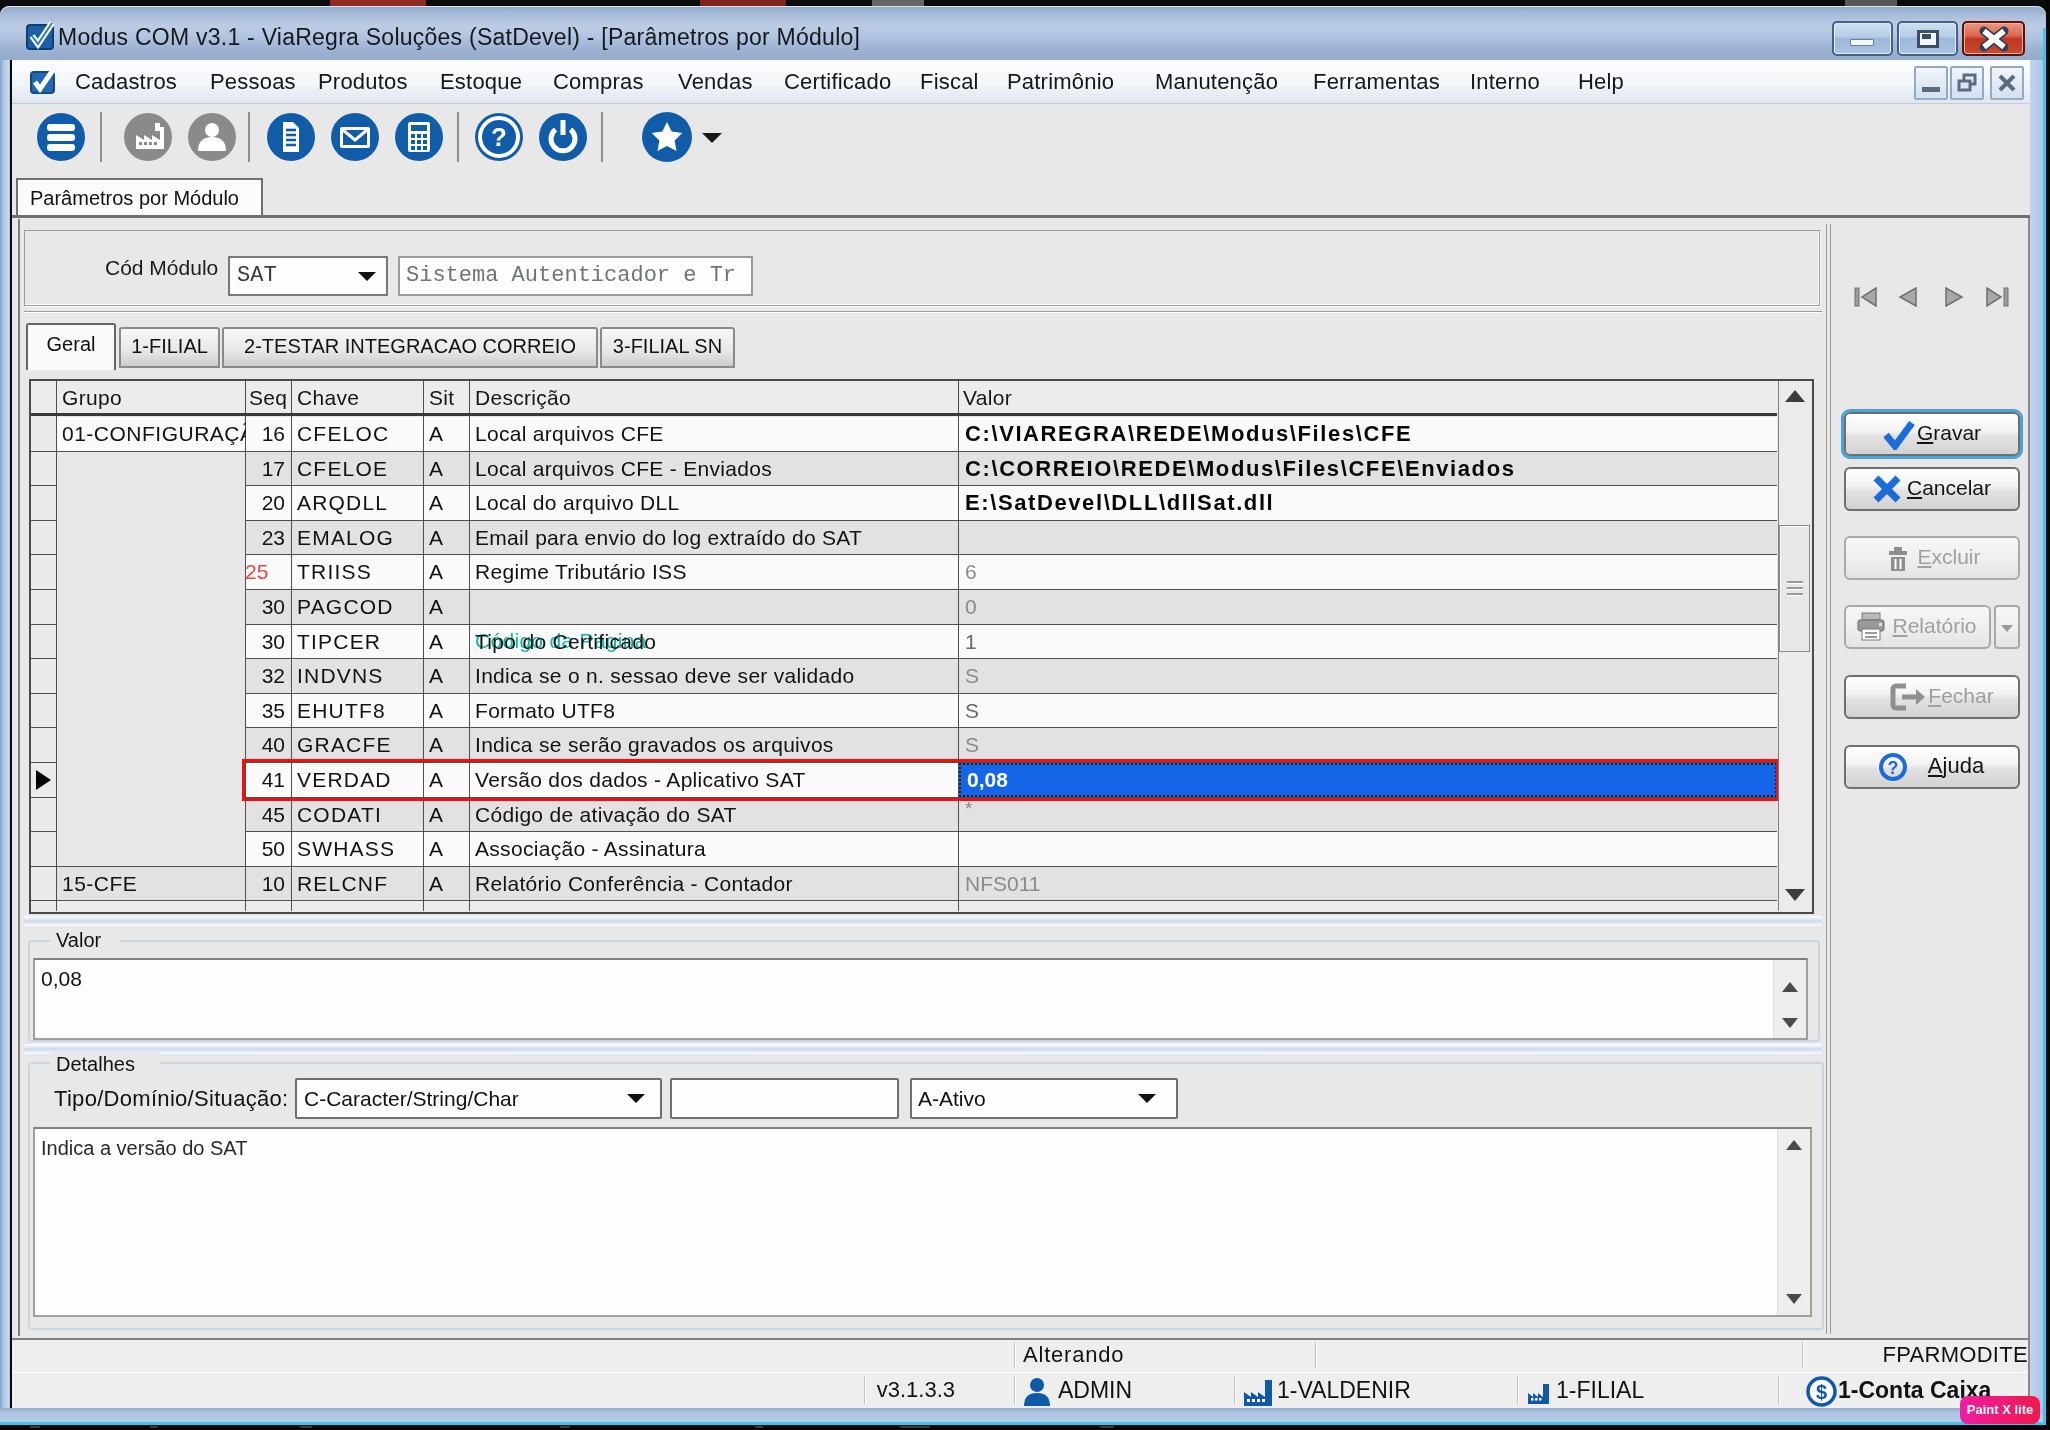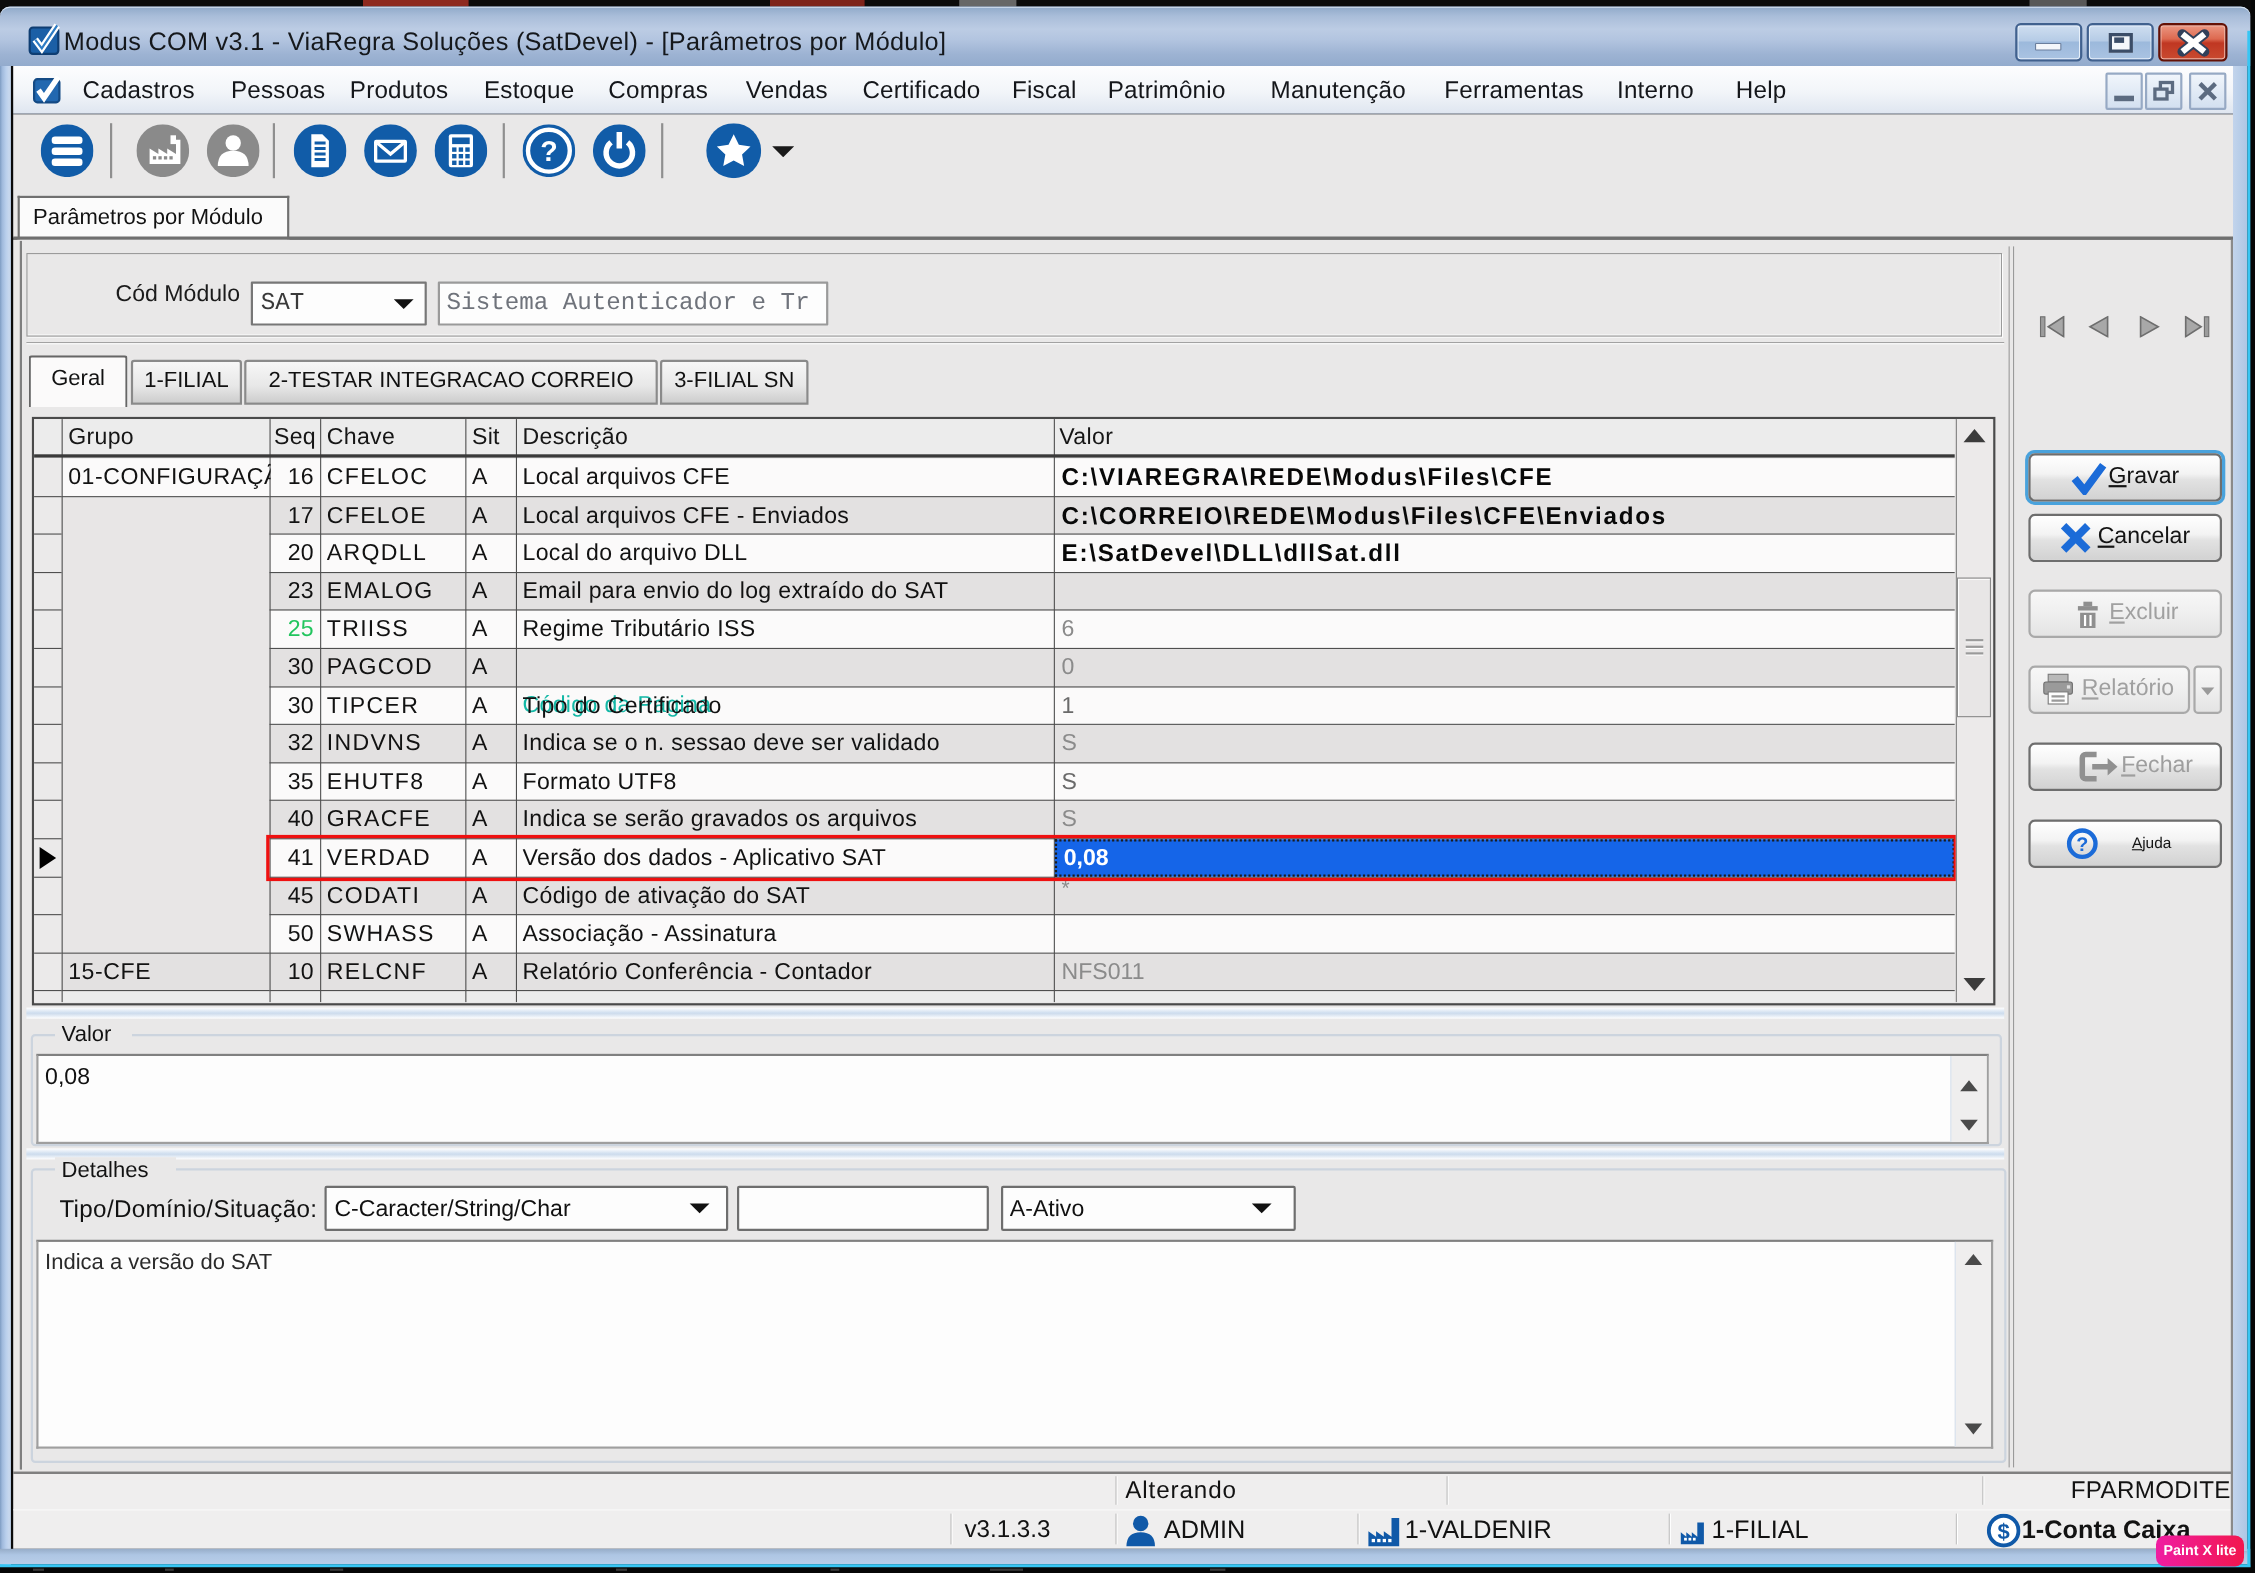--- a/index.html
+++ b/index.html
@@ -250,21 +250,21 @@
 <div style="left:965px;top:452px;width:800px;height:34px;line-height:34px;font-size:22px;color:#080808;white-space:nowrap;overflow:hidden;font-weight:bold;letter-spacing:1.6px">C:\CORREIO\REDE\Modus\Files\CFE\Enviados</div>
 <div style="left:245px;top:486px;width:40px;height:34px;line-height:34px;font-size:21px;color:#121212;white-space:nowrap;overflow:hidden;text-align:right">20</div>
 <div style="left:297px;top:486px;width:124px;height:34px;line-height:34px;font-size:21px;color:#121212;white-space:nowrap;overflow:hidden;letter-spacing:1.2px">ARQDLL</div>
 <div style="left:429px;top:486px;width:38px;height:34px;line-height:34px;font-size:21px;color:#121212;white-space:nowrap;overflow:hidden;">A</div>
 <div style="left:475px;top:486px;width:480px;height:34px;line-height:34px;font-size:21px;color:#121212;white-space:nowrap;overflow:hidden;letter-spacing:0.3px">Local do arquivo DLL</div>
 <div style="left:965px;top:486px;width:800px;height:34px;line-height:34px;font-size:22px;color:#080808;white-space:nowrap;overflow:hidden;font-weight:bold;letter-spacing:1.6px">E:\SatDevel\DLL\dllSat.dll</div>
 <div style="left:245px;top:521px;width:40px;height:34px;line-height:34px;font-size:21px;color:#121212;white-space:nowrap;overflow:hidden;text-align:right">23</div>
 <div style="left:297px;top:521px;width:124px;height:34px;line-height:34px;font-size:21px;color:#121212;white-space:nowrap;overflow:hidden;letter-spacing:1.2px">EMALOG</div>
 <div style="left:429px;top:521px;width:38px;height:34px;line-height:34px;font-size:21px;color:#121212;white-space:nowrap;overflow:hidden;">A</div>
 <div style="left:475px;top:521px;width:480px;height:34px;line-height:34px;font-size:21px;color:#121212;white-space:nowrap;overflow:hidden;letter-spacing:0.3px">Email para envio do log extraído do SAT</div>
-<div style="left:245px;top:555px;width:40px;height:34px;line-height:34px;font-size:21px;color:#22c55e;white-space:nowrap;overflow:hidden;text-align:right">25</div>
+<div style="left:245px;top:555px;width:40px;height:34px;line-height:34px;font-size:21px;color:#ef4444;white-space:nowrap;overflow:hidden;text-align:left">25</div>
 <div style="left:297px;top:555px;width:124px;height:34px;line-height:34px;font-size:21px;color:#121212;white-space:nowrap;overflow:hidden;letter-spacing:1.2px">TRIISS</div>
 <div style="left:429px;top:555px;width:38px;height:34px;line-height:34px;font-size:21px;color:#121212;white-space:nowrap;overflow:hidden;">A</div>
 <div style="left:475px;top:555px;width:480px;height:34px;line-height:34px;font-size:21px;color:#121212;white-space:nowrap;overflow:hidden;letter-spacing:0.3px">Regime Tributário ISS</div>
 <div style="left:965px;top:555px;width:800px;height:34px;line-height:34px;font-size:21px;color:#8b8b8b;white-space:nowrap;overflow:hidden;">6</div>
 <div style="left:245px;top:590px;width:40px;height:34px;line-height:34px;font-size:21px;color:#121212;white-space:nowrap;overflow:hidden;text-align:right">30</div>
 <div style="left:297px;top:590px;width:124px;height:34px;line-height:34px;font-size:21px;color:#121212;white-space:nowrap;overflow:hidden;letter-spacing:1.2px">PAGCOD</div>
 <div style="left:429px;top:590px;width:38px;height:34px;line-height:34px;font-size:21px;color:#121212;white-space:nowrap;overflow:hidden;">A</div>
 <div style="left:475px;top:624px;width:480px;height:34px;line-height:34px;font-size:21px;color:#14b8a6;white-space:nowrap;overflow:hidden;letter-spacing:0.3px">Código da Pagina</div>
 <div style="left:965px;top:590px;width:800px;height:34px;line-height:34px;font-size:21px;color:#8b8b8b;white-space:nowrap;overflow:hidden;">0</div>
 <div style="left:245px;top:625px;width:40px;height:34px;line-height:34px;font-size:21px;color:#121212;white-space:nowrap;overflow:hidden;text-align:right">30</div>
@@ -376,21 +376,21 @@
     <rect x="23" y="12" width="3" height="3" fill="#e0e0e0"></rect>
   </svg>
 <div style="left:1844px;top:675px;width:176px;height:44px;background:linear-gradient(#ffffff 0%,#f3f3f3 42%,#e2e2e2 55%,#d2d2d2 100%);border:2px solid #6e6e6e;border-radius:6px;"></div>
 <div style="left:1844px;top:675px;width:176px;height:44px;line-height:42px;font-size:21px;color:#9e9e9e;text-align:center;padding-left:58px"><u>F</u>echar</div>
 <svg style="position:absolute;left:1890px;top:682px;" width="38" height="30" viewBox="0 0 38 30">
     <path d="M16 4 H6 a3 3 0 0 0 -3 3 v16 a3 3 0 0 0 3 3 h10" fill="none" stroke="#909090" stroke-width="5"></path>
     <line x1="12" y1="15" x2="28" y2="15" stroke="#909090" stroke-width="5"></line>
     <path d="M26 7 L35 15 L26 23 z" fill="#909090"></path>
   </svg>
 <div style="left:1844px;top:745px;width:176px;height:44px;background:linear-gradient(#ffffff 0%,#f3f3f3 42%,#e2e2e2 55%,#d2d2d2 100%);border:2px solid #6e6e6e;border-radius:6px;"></div>
-<div style="left:1844px;top:745px;width:176px;height:44px;line-height:42px;font-size:14px;color:#141414;text-align:center;padding-left:48px"><u>A</u>juda</div>
+<div style="left:1844px;top:745px;width:176px;height:44px;line-height:42px;font-size:22px;color:#141414;text-align:center;padding-left:48px"><u>A</u>juda</div>
 <svg style="position:absolute;left:1878px;top:752px;" width="30" height="30" viewBox="0 0 30 30">
     <circle cx="15" cy="15" r="12" fill="none" stroke="#1b6bd8" stroke-width="4"></circle>
     <text x="15" y="22" font-size="18" font-weight="bold" fill="#1b6bd8" text-anchor="middle" font-family="Liberation Sans">?</text>
   </svg>
 <div style="left:24px;top:916px;width:1798px;height:10px;background:linear-gradient(#ffffff,#d2e0f0 45%,#cfdded 55%,#ffffff)"></div>
 <div style="left:28px;top:940px;width:1792px;height:102px;border:2px solid #ccd4de;border-radius:4px"></div>
 <div style="left:50px;top:928px;width:70px;height:24px;background:#e9e8e8"></div>
 <div style="left:56px;top:928px;width:64px;height:24px;line-height:24px;font-size:20px;color:#121212;white-space:nowrap;overflow:hidden;">Valor</div>
 <div style="left:33px;top:958px;width:1775px;height:82px;background:#fdfdfd;border:2px solid #9f9f9f;border-top-color:#808080"></div>
 <div style="left:41px;top:964px;width:400px;height:30px;line-height:30px;font-size:21px;color:#111;white-space:nowrap;overflow:hidden;">0,08</div>

